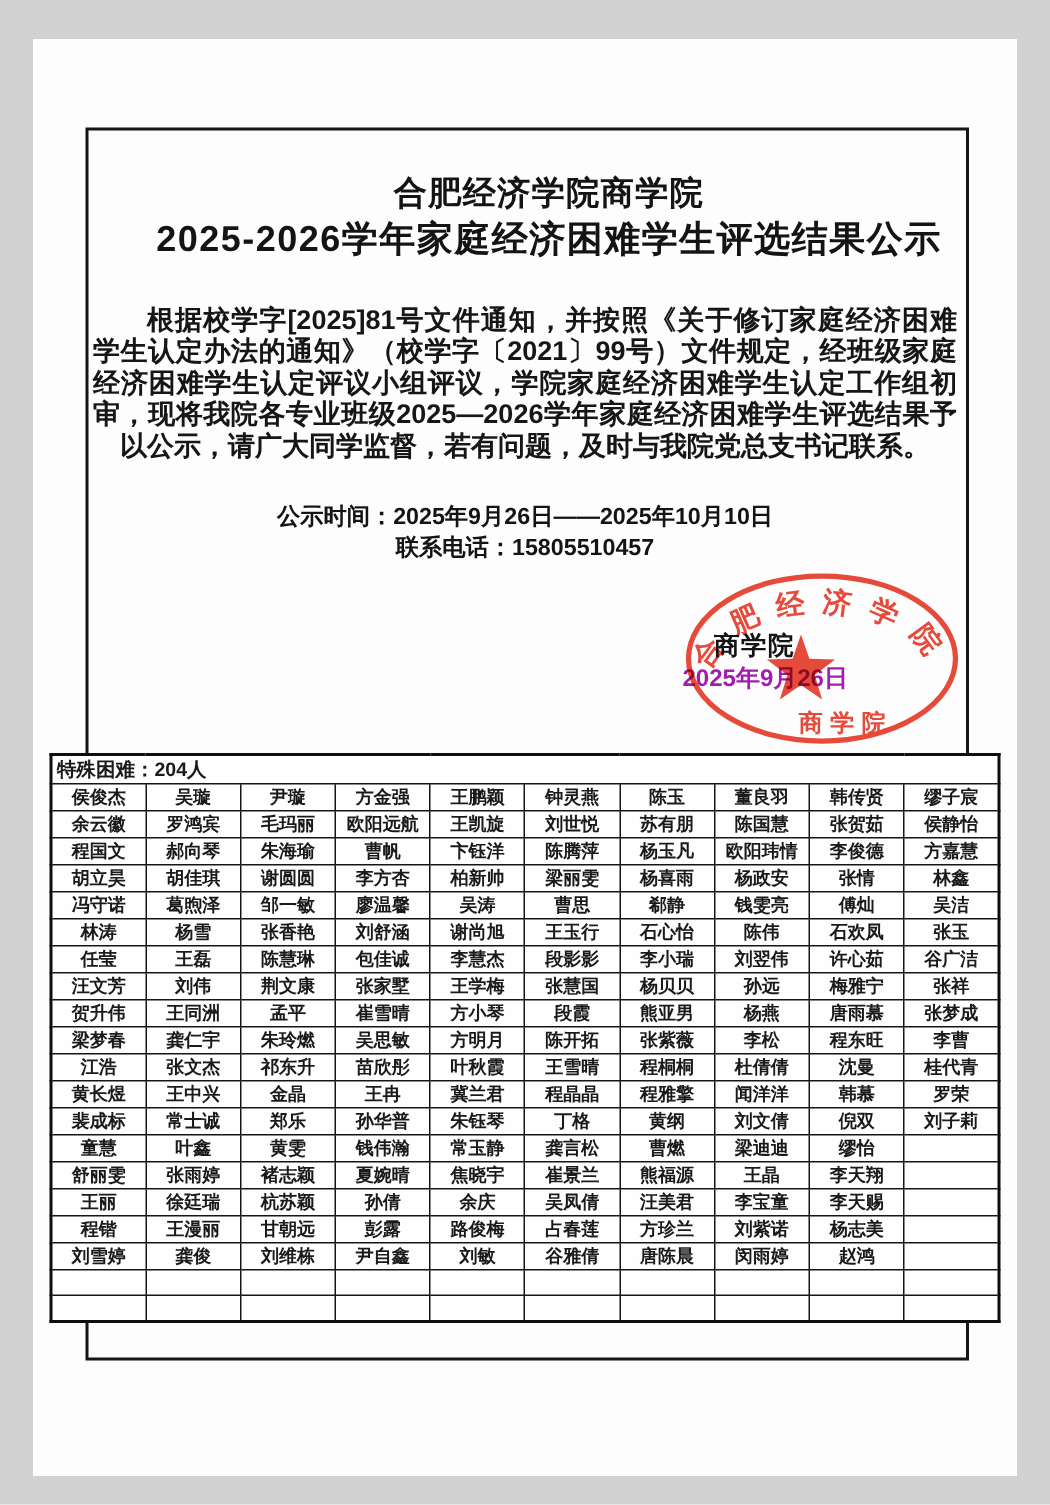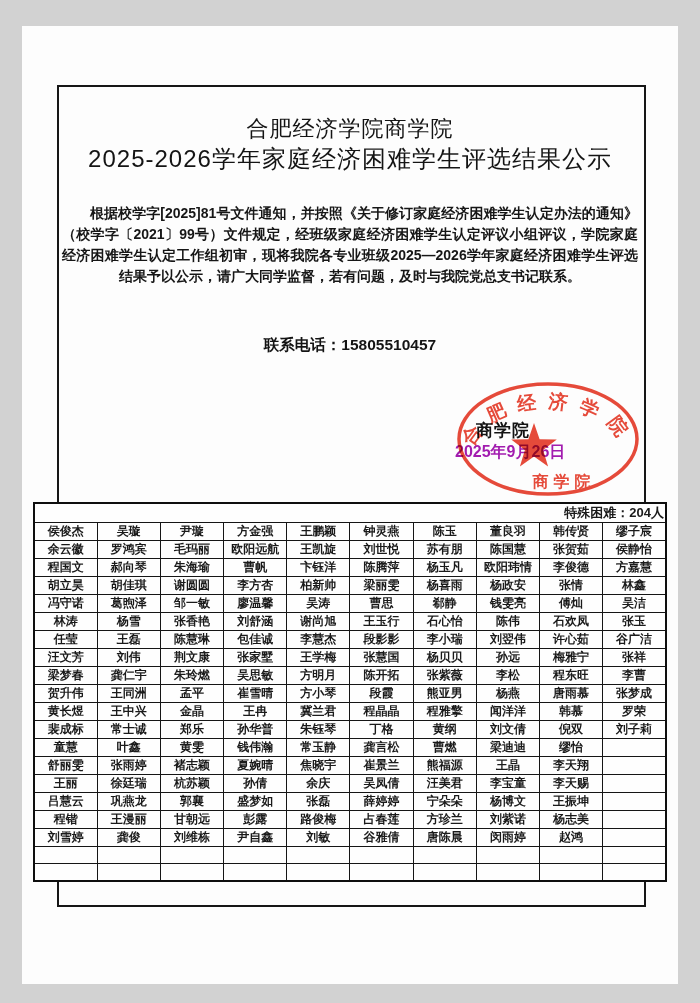--- a/index.html
+++ b/index.html
@@ -14,27 +14,27 @@
     position:absolute;left:22px;top:26px;width:656px;height:958px;
     background:#fdfdfd;
   }
   .frame{
     position:absolute;left:57px;top:85px;width:585px;height:818px;
     border:2px solid #161616;z-index:1;
   }
   .content{position:absolute;left:0;top:0;width:700px;height:1003px;z-index:2;}
   .title{
     position:absolute;left:60px;width:580px;text-align:center;
-    font-weight:normal;color:#141414;letter-spacing:1px;
+    font-weight:bold;color:#141414;letter-spacing:1px;padding-left:16px;
   }
   .title1{top:114px;font-size:22px;}
   .title2{top:143px;font-size:24px;}
   .body-par{
     position:absolute;left:62px;top:203px;width:576px;
-    font-size:14px;line-height:21px;font-weight:bold;color:#161616;
+    font-size:18px;line-height:21px;font-weight:bold;color:#161616;
     text-indent:2em;text-align:justify;text-align-last:center;
   }
   .meta{
     position:absolute;left:60px;top:334px;width:580px;
     text-align:center;font-weight:bold;font-size:15.5px;line-height:21px;color:#141414;
   }
   .sign-org{
     position:absolute;left:476px;top:419px;
     font-size:17px;font-weight:bold;color:#141414;letter-spacing:1px;
   }
@@ -52,36 +52,37 @@
     border:2px solid #0e0e0e;
   }
   .roster td{
     border:1px solid #151515;
     height:16px;padding:0 1px;
     font-size:12px;font-weight:bold;color:#1a1a1a;
     text-align:center;vertical-align:middle;
     white-space:nowrap;overflow:hidden;
   }
   .roster td.hdr{
-    text-align:right;font-size:13px;height:13px;padding-left:3px;
+    text-align:left;font-size:13px;height:13px;padding-left:3px;
   }
 </style>
 </head>
 <body>
 
 <div class="page"></div>
 <div class="frame"></div>
 
 <div class="content">
   <div class="title title1">合肥经济学院商学院</div>
   <div class="title title2">2025-2026学年家庭经济困难学生评选结果公示</div>
 
   <div class="body-par">根据校学字[2025]81号文件通知，并按照《关于修订家庭经济困难学生认定办法的通知》（校学字〔2021〕99号）文件规定，经班级家庭经济困难学生认定评议小组评议，学院家庭经济困难学生认定工作组初审，现将我院各专业班级2025—2026学年家庭经济困难学生评选结果予以公示，请广大同学监督，若有问题，及时与我院党总支书记联系。</div>
 
   <div class="meta">
+    <div>公示时间：2025年9月26日——2025年10月10日</div>
     <div>联系电话：15805510457</div>
   </div>
 
   <div class="sign-org">商学院</div>
   <div class="sign-date">2025年9月26日</div>
 
   <svg class="stamp" viewBox="0 0 192 120" xmlns="http://www.w3.org/2000/svg">
     <defs>
       <path id="arcpath" d="M 22 72 A 74 44 0 0 1 170 72" fill="none"></path>
     </defs>
@@ -190,42 +191,54 @@
           <td>荆文康</td>
           <td>张家墅</td>
           <td>王学梅</td>
           <td>张慧国</td>
           <td>杨贝贝</td>
           <td>孙远</td>
           <td>梅雅宁</td>
           <td>张祥</td>
         </tr>
         <tr>
+          <td>贺升伟</td>
+          <td>王同洲</td>
+          <td>孟平</td>
+          <td>崔雪晴</td>
+          <td>方小琴</td>
+          <td>段霞</td>
+          <td>熊亚男</td>
+          <td>杨燕</td>
+          <td>唐雨慕</td>
+          <td>张梦成</td>
+        </tr>
+        <tr>
           <td>梁梦春</td>
           <td>龚仁宇</td>
           <td>朱玲燃</td>
           <td>吴思敏</td>
           <td>方明月</td>
           <td>陈开拓</td>
           <td>张紫薇</td>
           <td>李松</td>
           <td>程东旺</td>
           <td>李曹</td>
         </tr>
         <tr>
-          <td>贺升伟</td>
-          <td>王同洲</td>
-          <td>孟平</td>
-          <td>崔雪晴</td>
-          <td>方小琴</td>
-          <td>段霞</td>
-          <td>熊亚男</td>
-          <td>杨燕</td>
-          <td>唐雨慕</td>
-          <td>张梦成</td>
+          <td>江浩</td>
+          <td>张文杰</td>
+          <td>祁东升</td>
+          <td>苗欣彤</td>
+          <td>叶秋霞</td>
+          <td>王雪晴</td>
+          <td>程桐桐</td>
+          <td>杜倩倩</td>
+          <td>沈曼</td>
+          <td>桂代青</td>
         </tr>
         <tr>
           <td>黄长煜</td>
           <td>王中兴</td>
           <td>金晶</td>
           <td>王冉</td>
           <td>冀兰君</td>
           <td>程晶晶</td>
           <td>程雅擎</td>
           <td>闻洋洋</td>
@@ -274,32 +287,20 @@
           <td>杭苏颖</td>
           <td>孙倩</td>
           <td>余庆</td>
           <td>吴凤倩</td>
           <td>汪美君</td>
           <td>李宝童</td>
           <td>李天赐</td>
           <td></td>
         </tr>
         <tr>
-          <td>吕慧云</td>
-          <td>巩燕龙</td>
-          <td>郭襄</td>
-          <td>盛梦如</td>
-          <td>张磊</td>
-          <td>薛婷婷</td>
-          <td>宁朵朵</td>
-          <td>杨博文</td>
-          <td>王振坤</td>
-          <td></td>
-        </tr>
-        <tr>
           <td>程锴</td>
           <td>王漫丽</td>
           <td>甘朝远</td>
           <td>彭露</td>
           <td>路俊梅</td>
           <td>占春莲</td>
           <td>方珍兰</td>
           <td>刘紫诺</td>
           <td>杨志美</td>
           <td></td>

